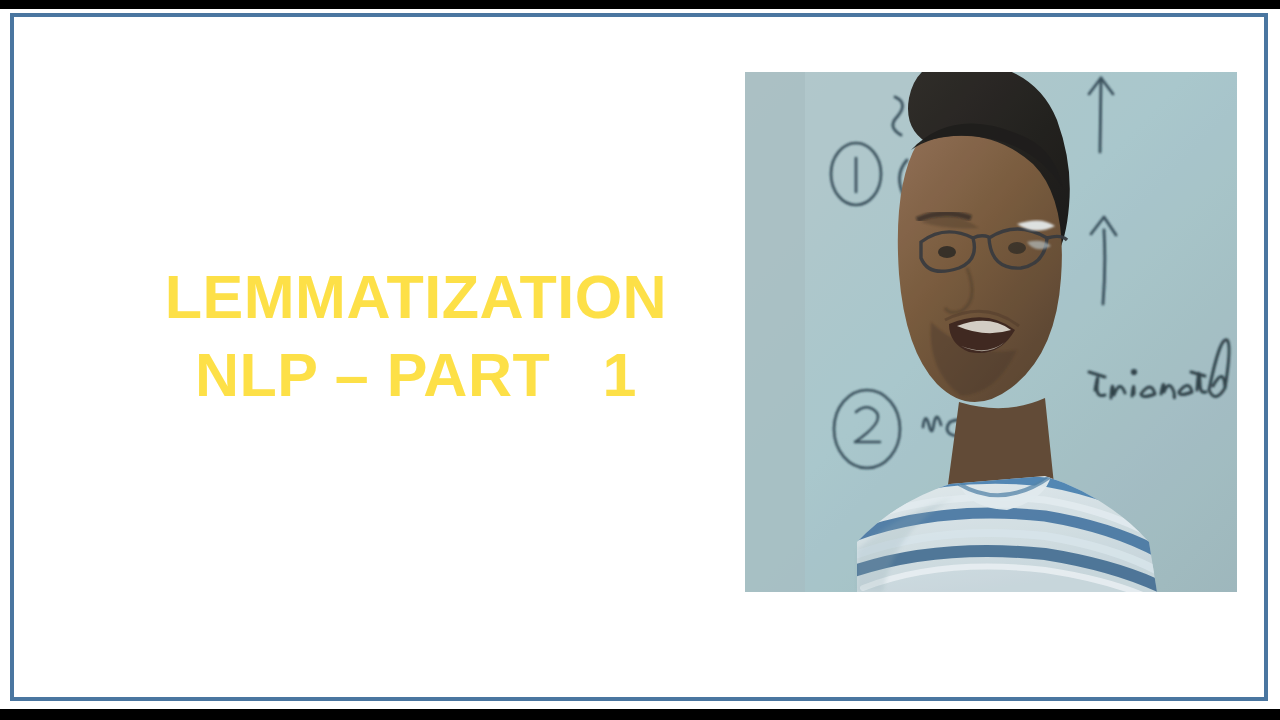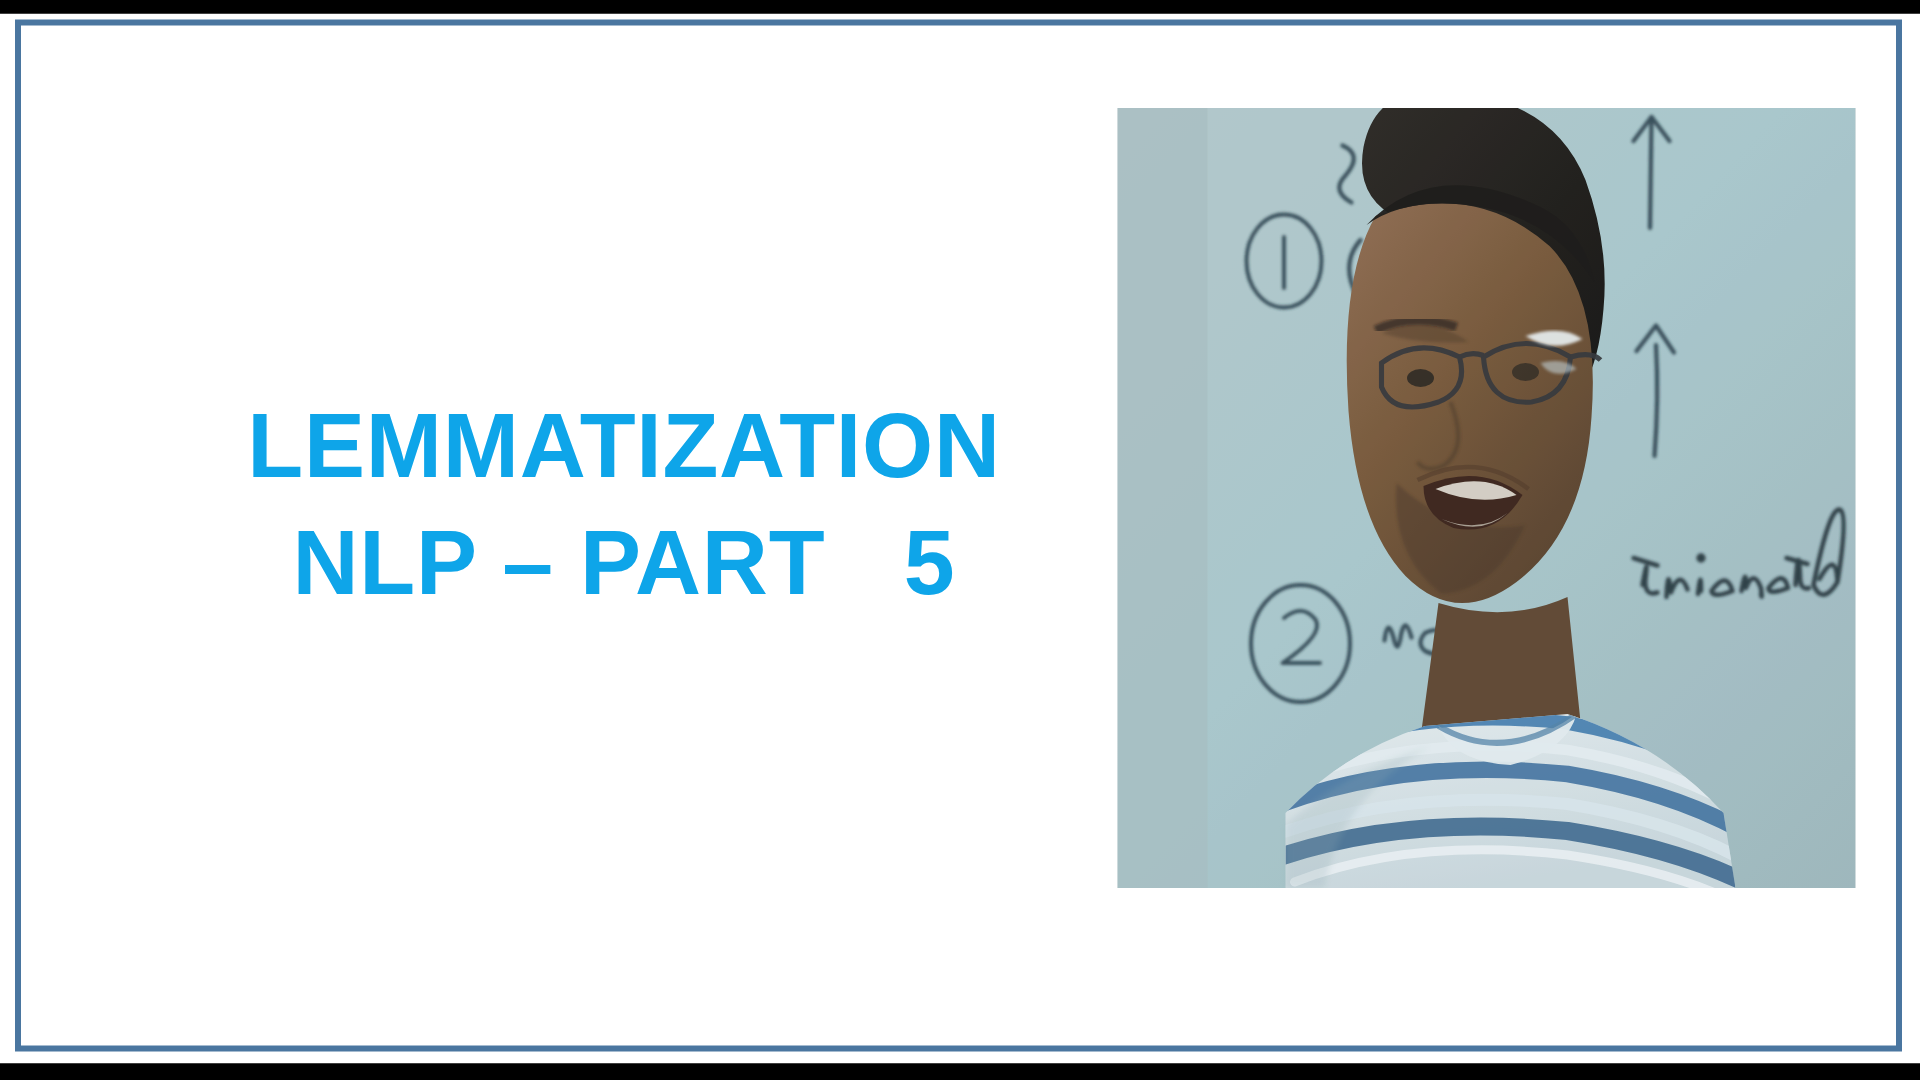--- a/index.html
+++ b/index.html
@@ -60,21 +60,21 @@
   
   #title-block {
     position: absolute;
     left: 96px;
     top: 258px;
     width: 640px;
     z-index: 3;
     text-align: center;
   }
   .title-line {
-    color: #0ea5e9;
+    color: #fde047;
     font-family: "Liberation Sans", sans-serif;
     font-weight: bold;
     font-size: 61px;
     line-height: 78px;
     letter-spacing: 0.5px;
     white-space: pre;
     margin: 0;
   }
 
   
@@ -96,21 +96,21 @@
 <div id="slide-canvas">
 
   <div class="letterbox top"></div>
 
   <div id="slide-surface"></div>
 
   <div id="slide-frame"></div>
 
   <div id="title-block">
     <div class="title-line">LEMMATIZATION</div>
-    <div class="title-line">NLP – PART   5</div>
+    <div class="title-line">NLP – PART   1</div>
   </div>
 
   <div id="presenter-photo">
     <svg width="492" height="520" viewBox="0 0 492 520">
       <defs>
         <linearGradient id="boardGrad" x1="0" y1="0" x2="1" y2="1">
           <stop offset="0%" stop-color="#b9cbce"></stop>
           <stop offset="45%" stop-color="#accbd0"></stop>
           <stop offset="100%" stop-color="#9fb7bd"></stop>
         </linearGradient>

